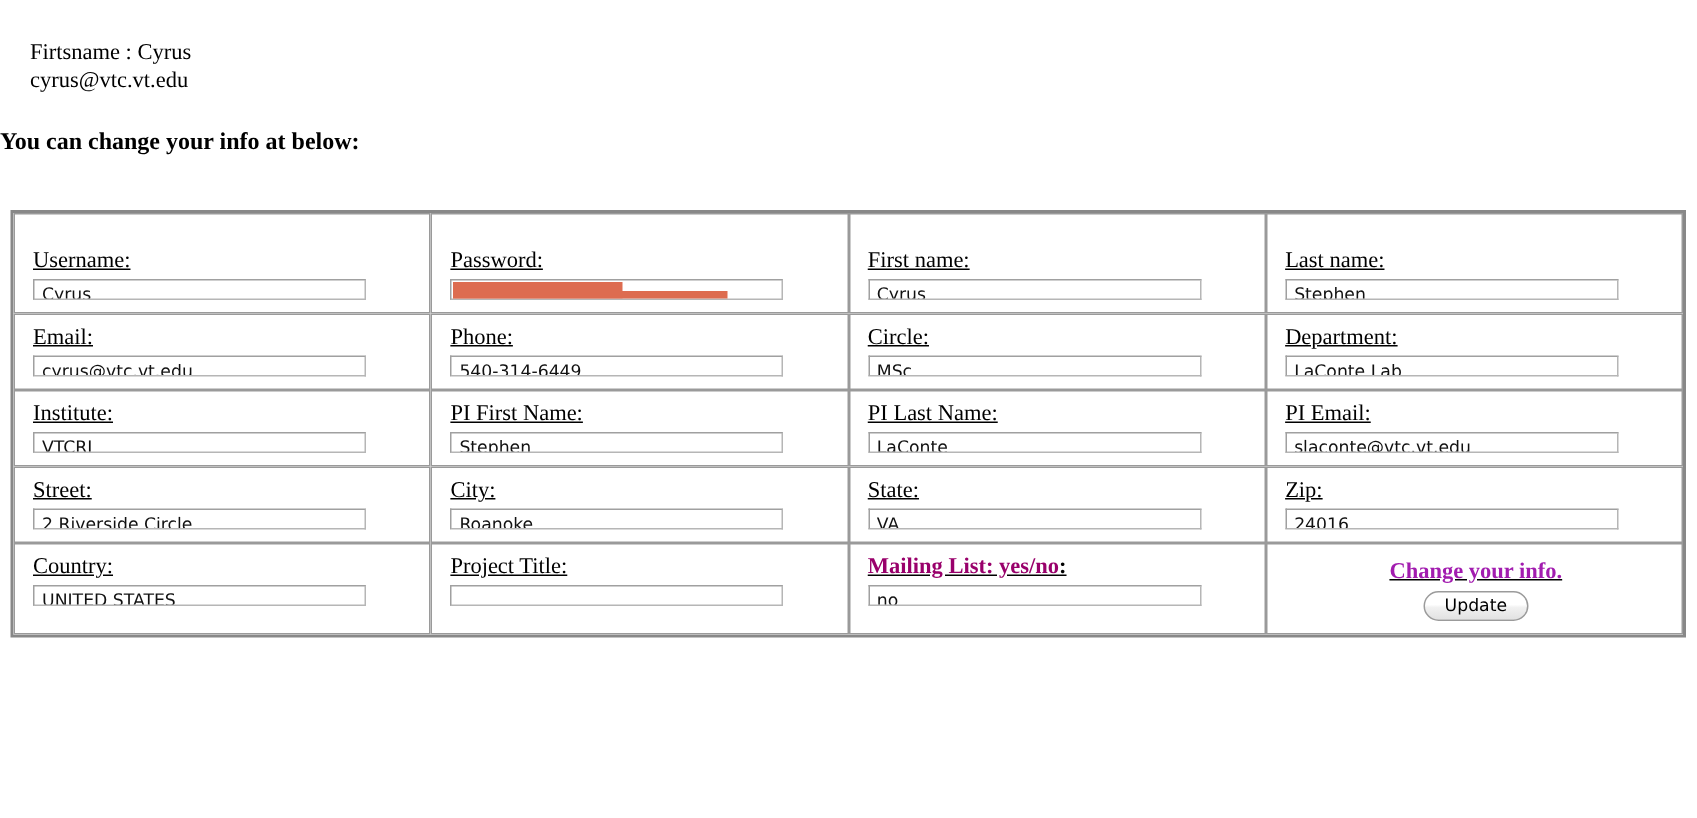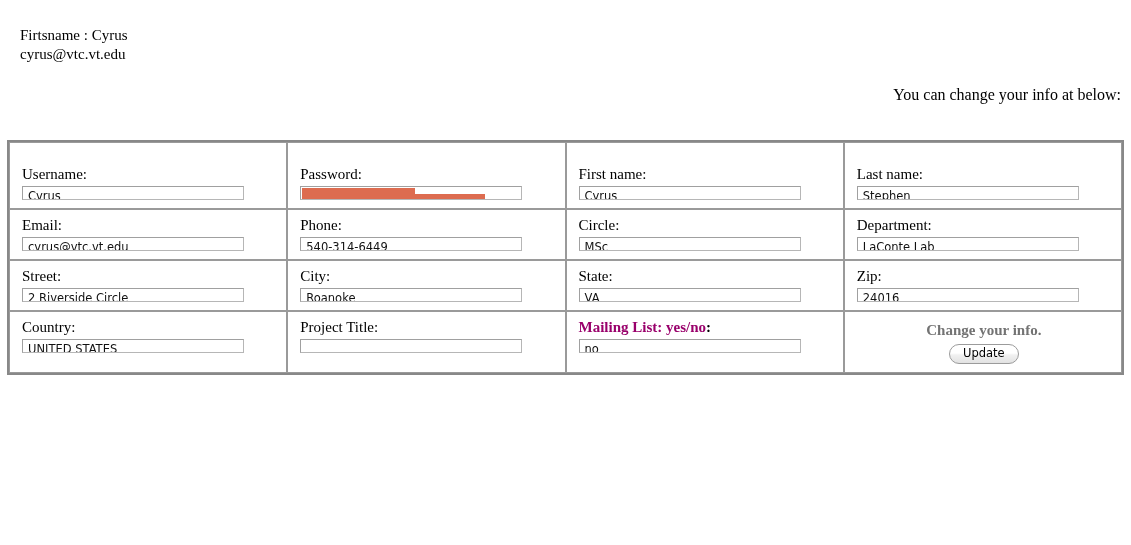--- a/index.html
+++ b/index.html
@@ -19,38 +19,39 @@
   #identity-block {
     padding: 6px 0 0 20px;
     font-size: 15px;
     line-height: 19px;
     margin-top: 20px;
   }
   #identity-block div { white-space: pre; }
 
   
   #page-heading {
-    text-align: right;
+    text-align: left;
     font-size: 16px;
-    font-weight: normal;
+    font-weight: bold;
     margin: 22px 0 0 0;
     padding-right: 10px;
   }
 
   
   #info-table {
     position: absolute;
     left: 7px;
     top: 140px;
     width: 1117px;
     border-collapse: separate;
     border-spacing: 0;
     border: 2px solid #888888;
     background: #ffffff;
     table-layout: fixed;
+    text-decoration: underline;
   }
   #info-table td {
     border: 1px solid #9a9a9a;
     padding: 6px 10px 8px 12px;
     vertical-align: top;
     background: #ffffff;
   }
   #info-table tr.tall-row td {
     padding-top: 22px;
   }
@@ -101,21 +102,21 @@
 
   
   .update-cell {
     text-align: center;
     padding-top: 10px !important;
   }
   .update-title {
     font-family: "Liberation Serif", "DejaVu Serif", serif;
     font-size: 15px;
     font-weight: bold;
-    color: #737373;
+    color: #a21caf;
     display: block;
     margin-bottom: 4px;
   }
   .update-button {
     display: inline-block;
     font-family: "DejaVu Sans", "Liberation Sans", sans-serif;
     font-size: 11.5px;
     color: #000000;
     background: linear-gradient(to bottom, #ffffff 0%, #ffffff 45%, #f1f1f1 55%, #e2e2e2 100%);
     border: 1px solid #9b9b9b;
@@ -172,20 +173,38 @@
       <td>
         <span class="cell-label">Circle:</span>
         <div class="text-input">MSc</div>
       </td>
       <td>
         <span class="cell-label">Department:</span>
         <div class="text-input">LaConte Lab</div>
       </td>
     </tr>
 
+    <tr>
+      <td>
+        <span class="cell-label">Institute:</span>
+        <div class="text-input">VTCRI</div>
+      </td>
+      <td>
+        <span class="cell-label">PI First Name:</span>
+        <div class="text-input">Stephen</div>
+      </td>
+      <td>
+        <span class="cell-label">PI Last Name:</span>
+        <div class="text-input">LaConte</div>
+      </td>
+      <td>
+        <span class="cell-label">PI Email:</span>
+        <div class="text-input">slaconte@vtc.vt.edu</div>
+      </td>
+    </tr>
 
 
     <tr>
       <td>
         <span class="cell-label">Street:</span>
         <div class="text-input">2 Riverside Circle</div>
       </td>
       <td>
         <span class="cell-label">City:</span>
         <div class="text-input">Roanoke</div>

